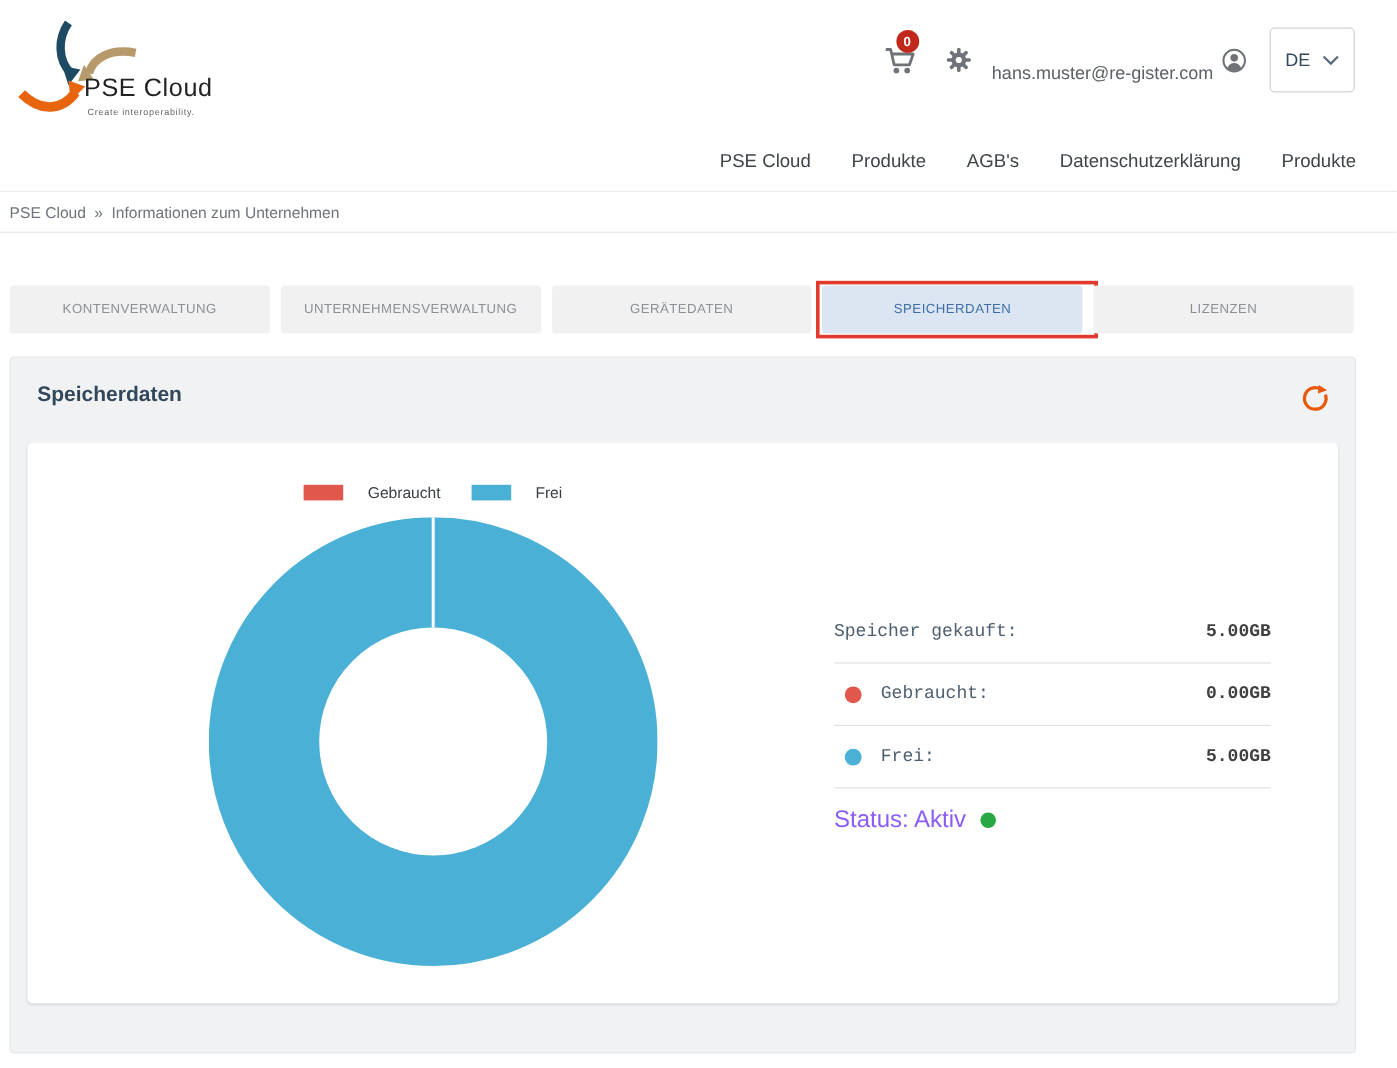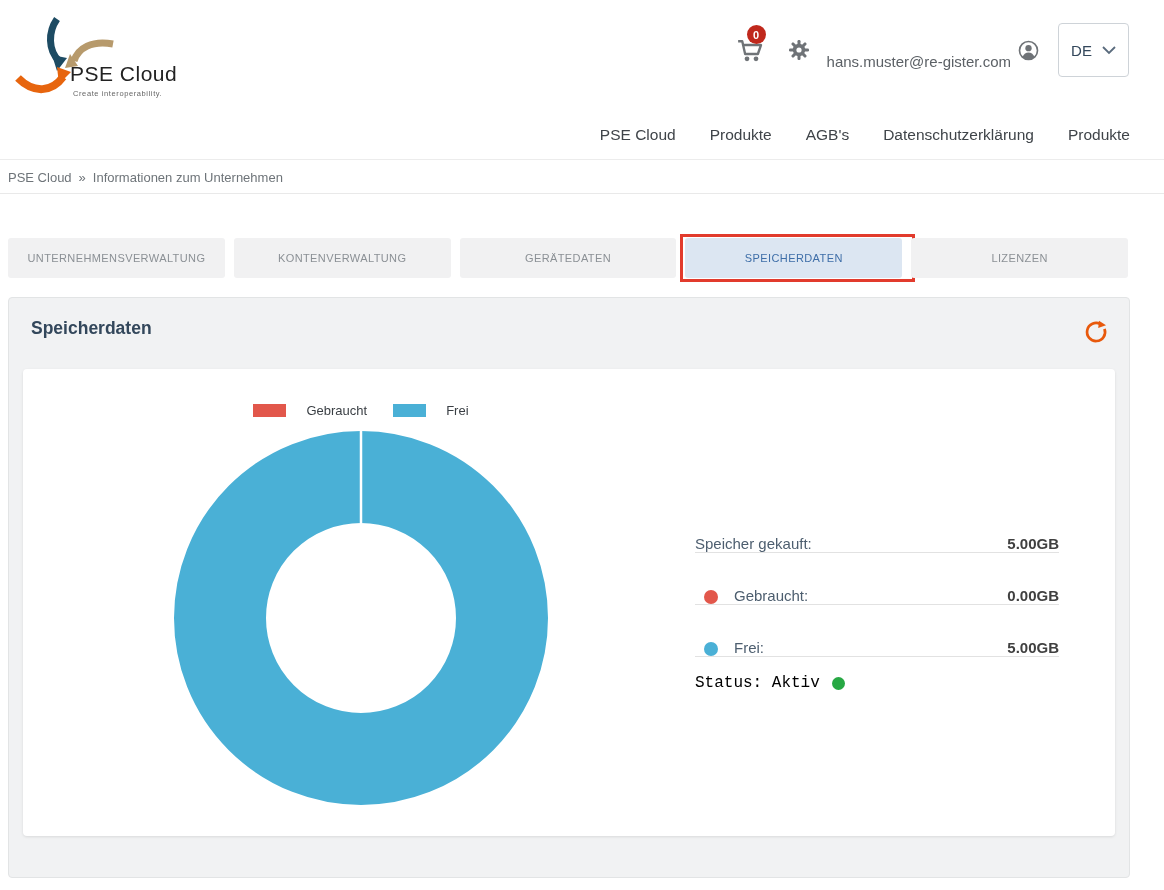--- a/index.html
+++ b/index.html
@@ -65,28 +65,28 @@
   .chart-col { position:absolute; left:0; top:0; width:676px; height:100%; }
   .legend { position:absolute; top:34px; left:0; width:676px; display:flex;
     justify-content:center; gap:26px; }
   .legend-item { display:flex; align-items:center; gap:20px; cursor:pointer; }
   .legend-swatch { width:33px; height:13px; }
   .legend-label { font-size:13px; color:#3a3f44; }
   .donut-wrap { position:absolute; left:151px; top:62px; width:374px; height:374px; }
 
   
   .details { position:absolute; left:672px; top:132px; width:364px; }
-  .detail-row { display:flex; align-items:flex-end; height:52px;
-    border-bottom:1px solid #e2e2e2; }
+  .detail-row { display:flex; align-items:center; height:52px;
+    border-bottom:1px solid #e2e2e2;font-family:Liberation Mono, monospace; }
   .dot { width:14px; height:14px; border-radius:50%; margin-left:9px; margin-right:16px;
     flex:0 0 auto; }
   .detail-label { font-size:15px; color:#4d5e6f; }
   .detail-value { margin-left:auto; font-size:15px; font-weight:bold; color:#404040; }
   .status-row { display:flex; align-items:center; height:44px; margin-top:4px; }
-  .status-label { font-size:16px; color:#000000;font-family:Liberation Mono, monospace; }
+  .status-label { font-size:20px; color:#8b5cf6; }
   .status-dot { width:13px; height:13px; border-radius:50%; margin-left:12px; }
 </style>
 </head>
 <body>
 
 <div class="page">
 
   <div class="logo">
     <svg width="120" height="100" viewBox="0 0 120 100">
       <path d="M49 13 C40 26 40 44 51 55" stroke="#1d4b63" stroke-width="7" fill="none"></path>
@@ -150,24 +150,24 @@
   </div>
 
   <div class="breadcrumb">
     <span class="crumb-root">PSE Cloud</span>
     <span>»</span>
     <span>Informationen zum Unternehmen</span>
   </div>
 
   <div class="tabs">
     <div class="tab">
+      <span>KONTENVERWALTUNG</span>
+    </div>
+    <div class="tab">
       <span>UNTERNEHMENSVERWALTUNG</span>
-    </div>
-    <div class="tab">
-      <span>KONTENVERWALTUNG</span>
     </div>
     <div class="tab">
       <span>GERÄTEDATEN</span>
     </div>
     <div class="tab active">
       <span>SPEICHERDATEN</span>
       <div class="tab-highlight"></div>
     </div>
     <div class="tab">
       <span>LIZENZEN</span>

